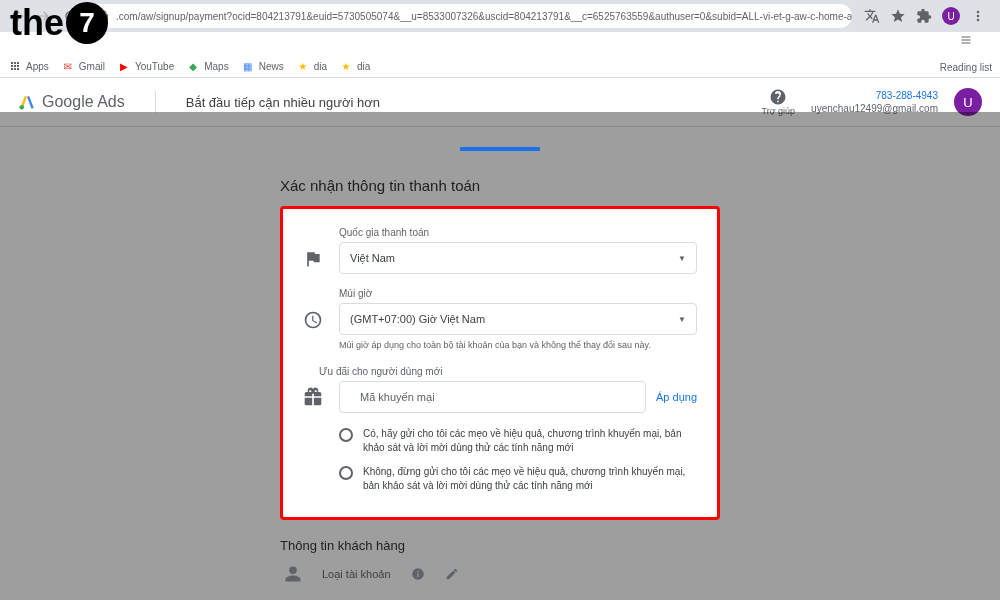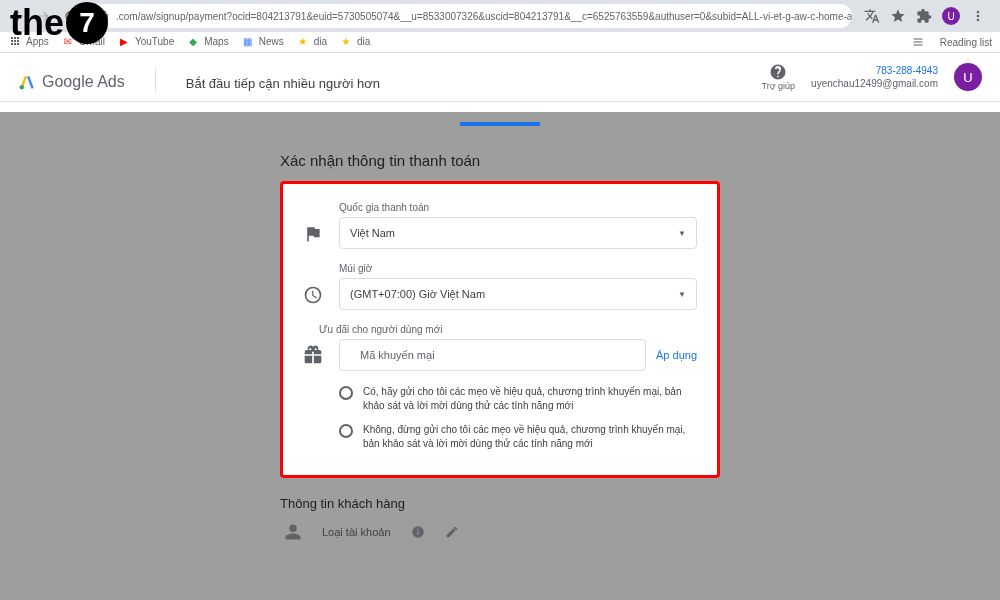--- a/index.html
+++ b/index.html
@@ -10,24 +10,24 @@
 .url-bar-row { display: flex; align-items: center; padding: 4px 8px; gap: 6px; background: #dee1e6; }
 .nav-btn { width: 20px; height: 20px; display: flex; align-items: center; justify-content: center; color: #5f6368; cursor: pointer; }
 .url-field { flex: 1; background: #fff; border-radius: 14px; height: 24px; padding: 0 12px; display: flex; align-items: center; font-size: 10px; color: #5f6368; overflow: hidden; white-space: nowrap; }
 .url-icons { display: flex; gap: 10px; align-items: center; padding: 0 6px; }
 .url-icon { width: 16px; height: 16px; color: #5f6368; }
 .avatar-circle { width: 18px; height: 18px; border-radius: 50%; background: #7b1fa2; color: #fff; display: flex; align-items: center; justify-content: center; font-size: 10px; font-weight: 500; }
 
 .bookmarks-row { display: flex; align-items: flex-end; padding: 2px 8px 4px; gap: 12px; background: #fff; border-bottom: 1px solid #dadce0; font-size: 10px; color: #5f6368; }
 .bookmark-item { display: flex; align-items: center; gap: 4px; cursor: pointer; }
 .bm-icon { width: 14px; height: 14px; display: inline-flex; align-items: center; justify-content: center; }
-.reading-list { margin-left: auto; display: flex; align-items: center; gap: 16px; }
-
-
-.ads-header { display: flex; align-items: flex-end; padding: 10px 18px; border-bottom: 1px solid #dadce0; background: #fff; gap: 16px; }
+.reading-list { margin-left: auto; display: flex; align-items: center; gap: 16px; flex-direction: column; }
+
+
+.ads-header { display: flex; align-items: center; padding: 10px 18px; border-bottom: 1px solid #dadce0; background: #fff; gap: 16px; }
 .ads-logo { display: flex; align-items: center; gap: 6px; font-size: 16px; color: #5f6368; }
 .ads-logo-icon { width: 18px; height: 18px; }
 .ads-divider { width: 1px; height: 22px; background: #dadce0; margin: 0 14px; }
 .ads-subtitle { font-size: 13px; color: #3c4043; font-weight: 500; }
 .ads-right { margin-left: auto; display: flex; align-items: center; gap: 16px; }
 .help-blk { display: flex; flex-direction: column; align-items: center; font-size: 9px; color: #5f6368; }
 .acct-blk { text-align: right; font-size: 10px; color: #5f6368; line-height: 1.3; }
 .acct-blk .phone { color: #1a73e8; }
 .header-avatar { width: 28px; height: 28px; border-radius: 50%; background: #7b1fa2; color: #fff; display: flex; align-items: center; justify-content: center; font-size: 13px; font-weight: 500; }
 
@@ -215,20 +215,21 @@
     <div class="field-row">
       <svg class="field-icon" viewBox="0 0 24 24">
           <path fill="currentColor" d="M12 2a10 10 0 1 0 0 20 10 10 0 0 0 0-20zm0 18a8 8 0 1 1 0-16 8 8 0 0 1 0 16zm.5-13H11v6l5.25 3.15.75-1.23-4.5-2.67z"></path>
         </svg>
       <div class="field-body">
         <div class="field-label">Múi giờ</div>
         <div class="select-box">
           <span>(GMT+07:00) Giờ Việt Nam</span>
           <span class="select-caret">▼</span>
         </div>
+        <div class="field-hint">Múi giờ áp dụng cho toàn bộ tài khoản của bạn và không thể thay đổi sau này.</div>
       </div>
     </div>
 
     <div style="margin-left:16px;" class="field-label">Ưu đãi cho người dùng mới</div>
     <div class="field-row" style="margin-top:4px">
       <svg class="field-icon" style="margin-top:6px" viewBox="0 0 24 24">
           <path fill="currentColor" d="M20 6h-2.18A3 3 0 0 0 12 2.35 3 3 0 0 0 6.18 6H4a2 2 0 0 0-2 2v3h9V8h2v3h9V8a2 2 0 0 0-2-2zM9 4a1 1 0 1 1 0 2H8a1 1 0 0 1 1-2zm6 0a1 1 0 0 1 1 2h-1a1 1 0 0 1 0-2zM2 20a2 2 0 0 0 2 2h7v-9H2zm11 2h7a2 2 0 0 0 2-2v-7h-9z"></path>
         </svg>
       <div class="field-body promo-row">
         <div class="promo-input">

